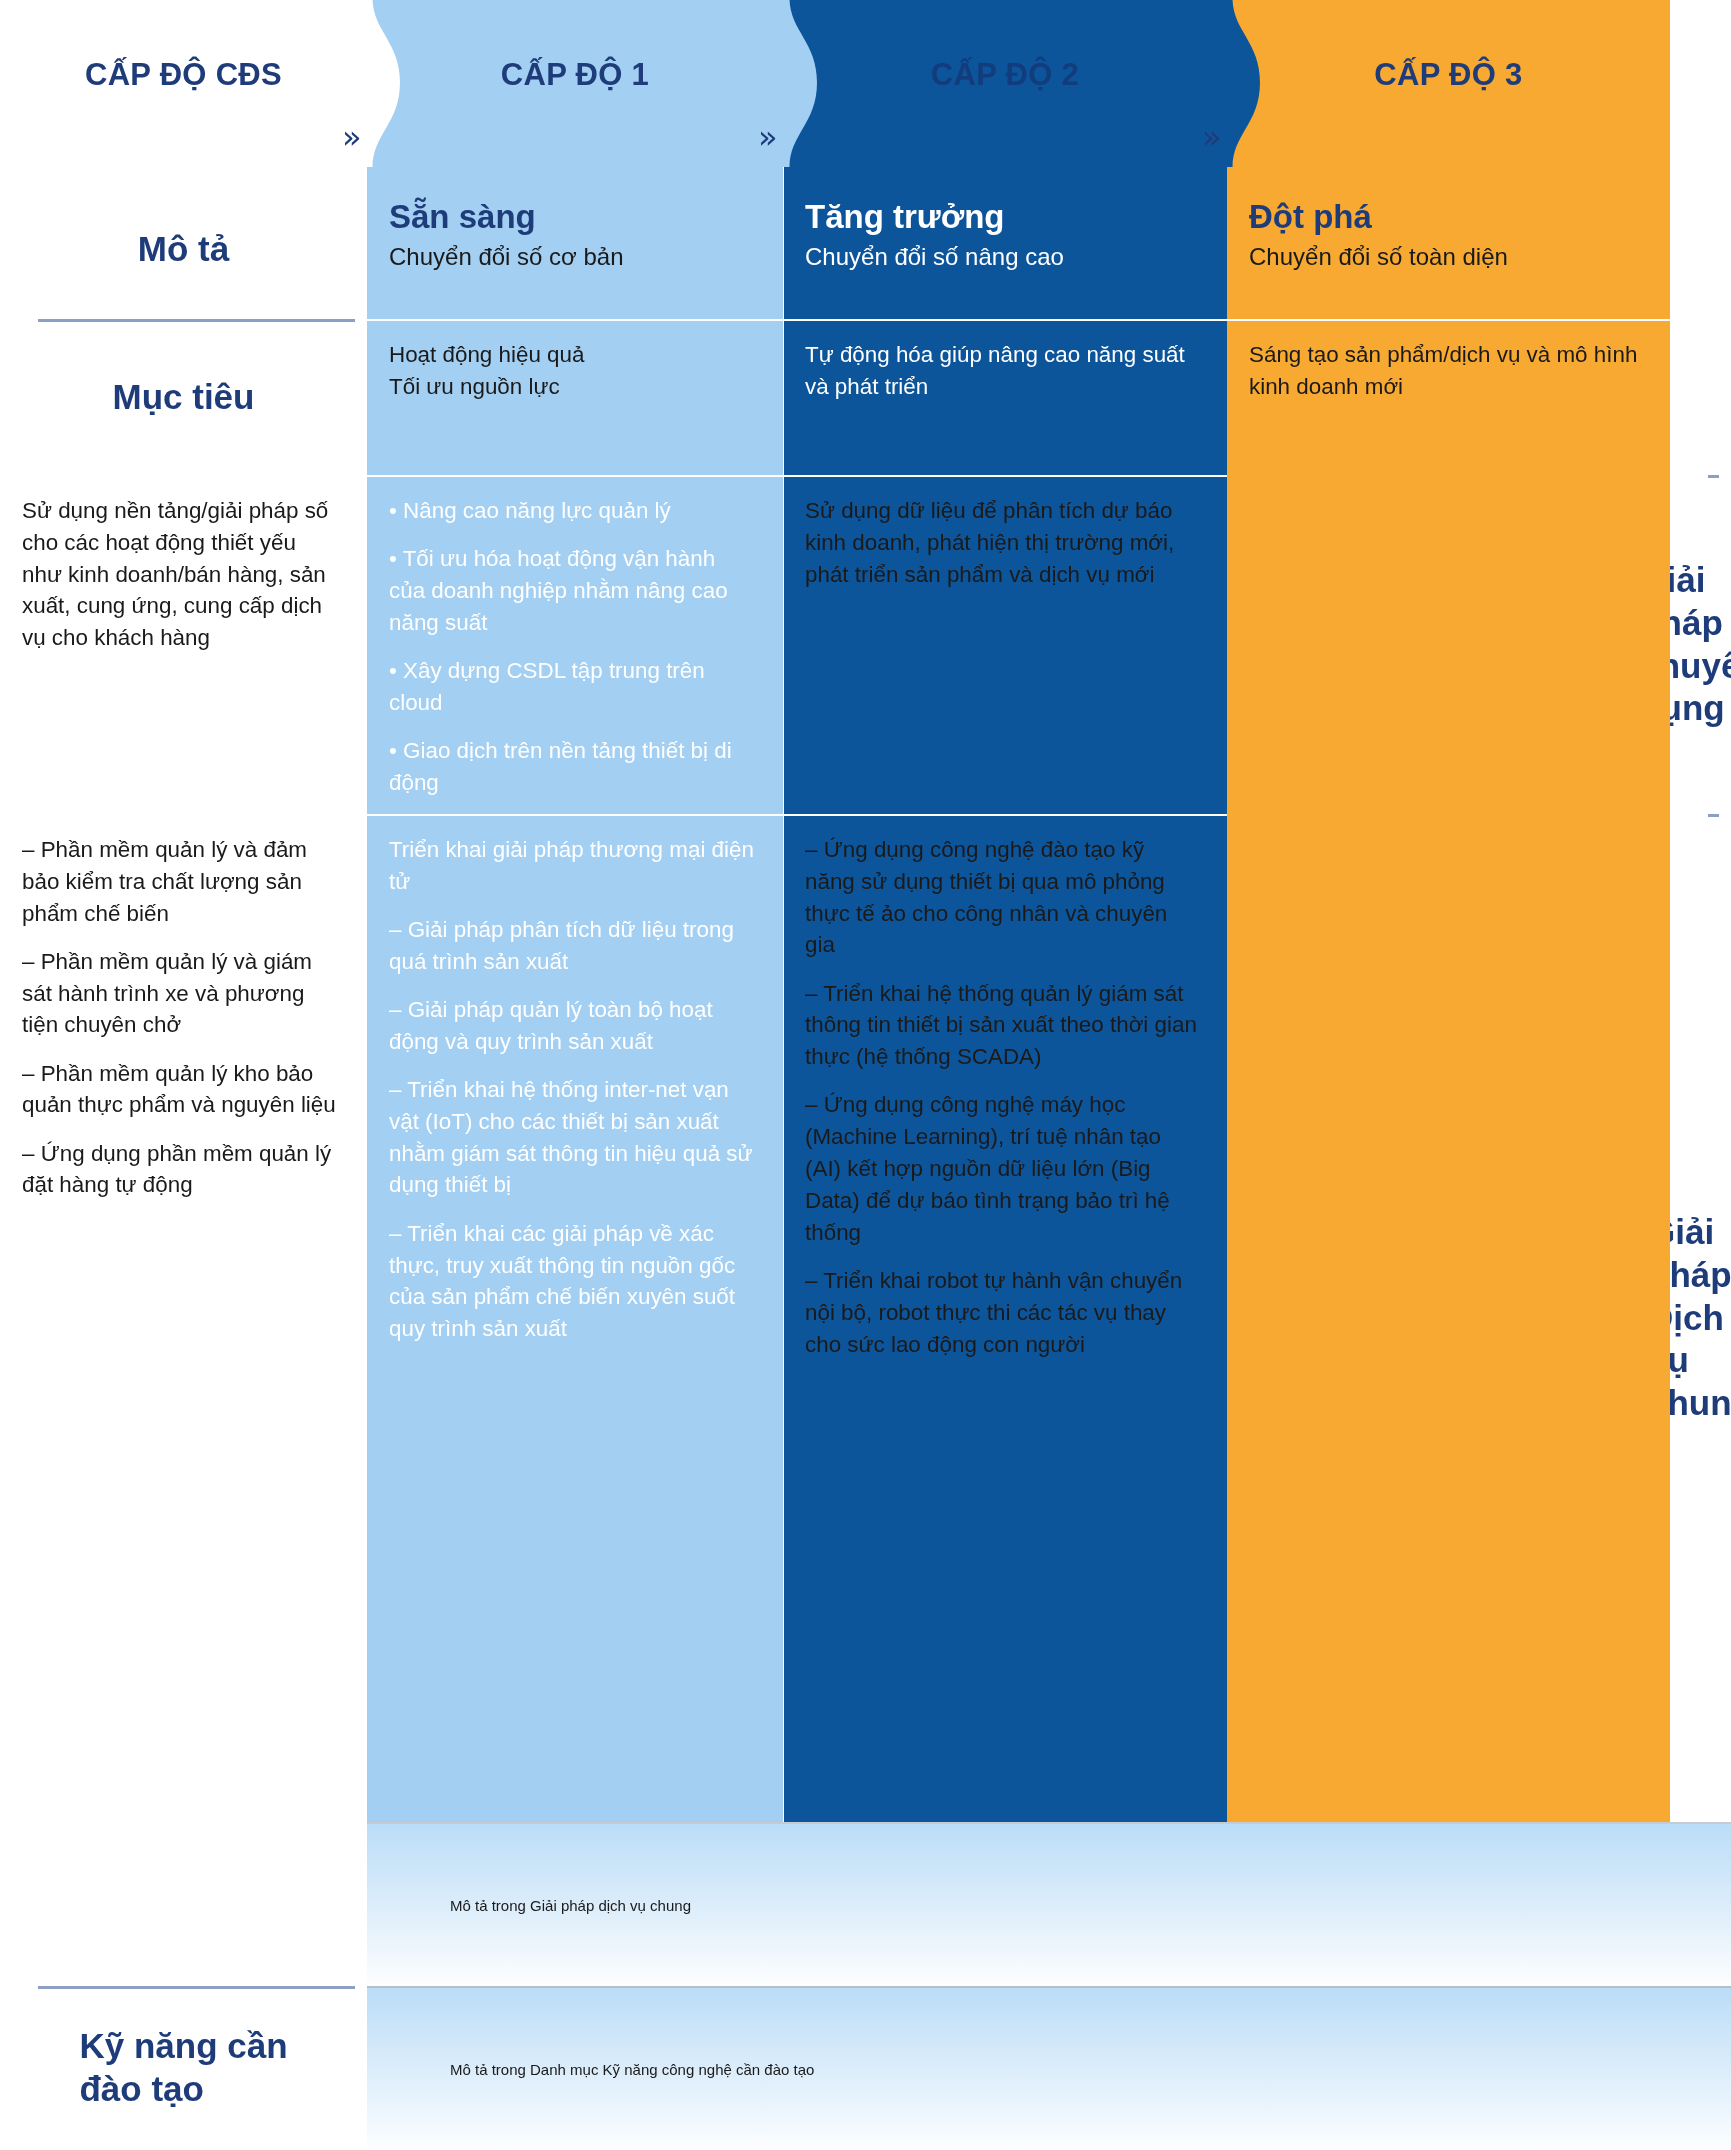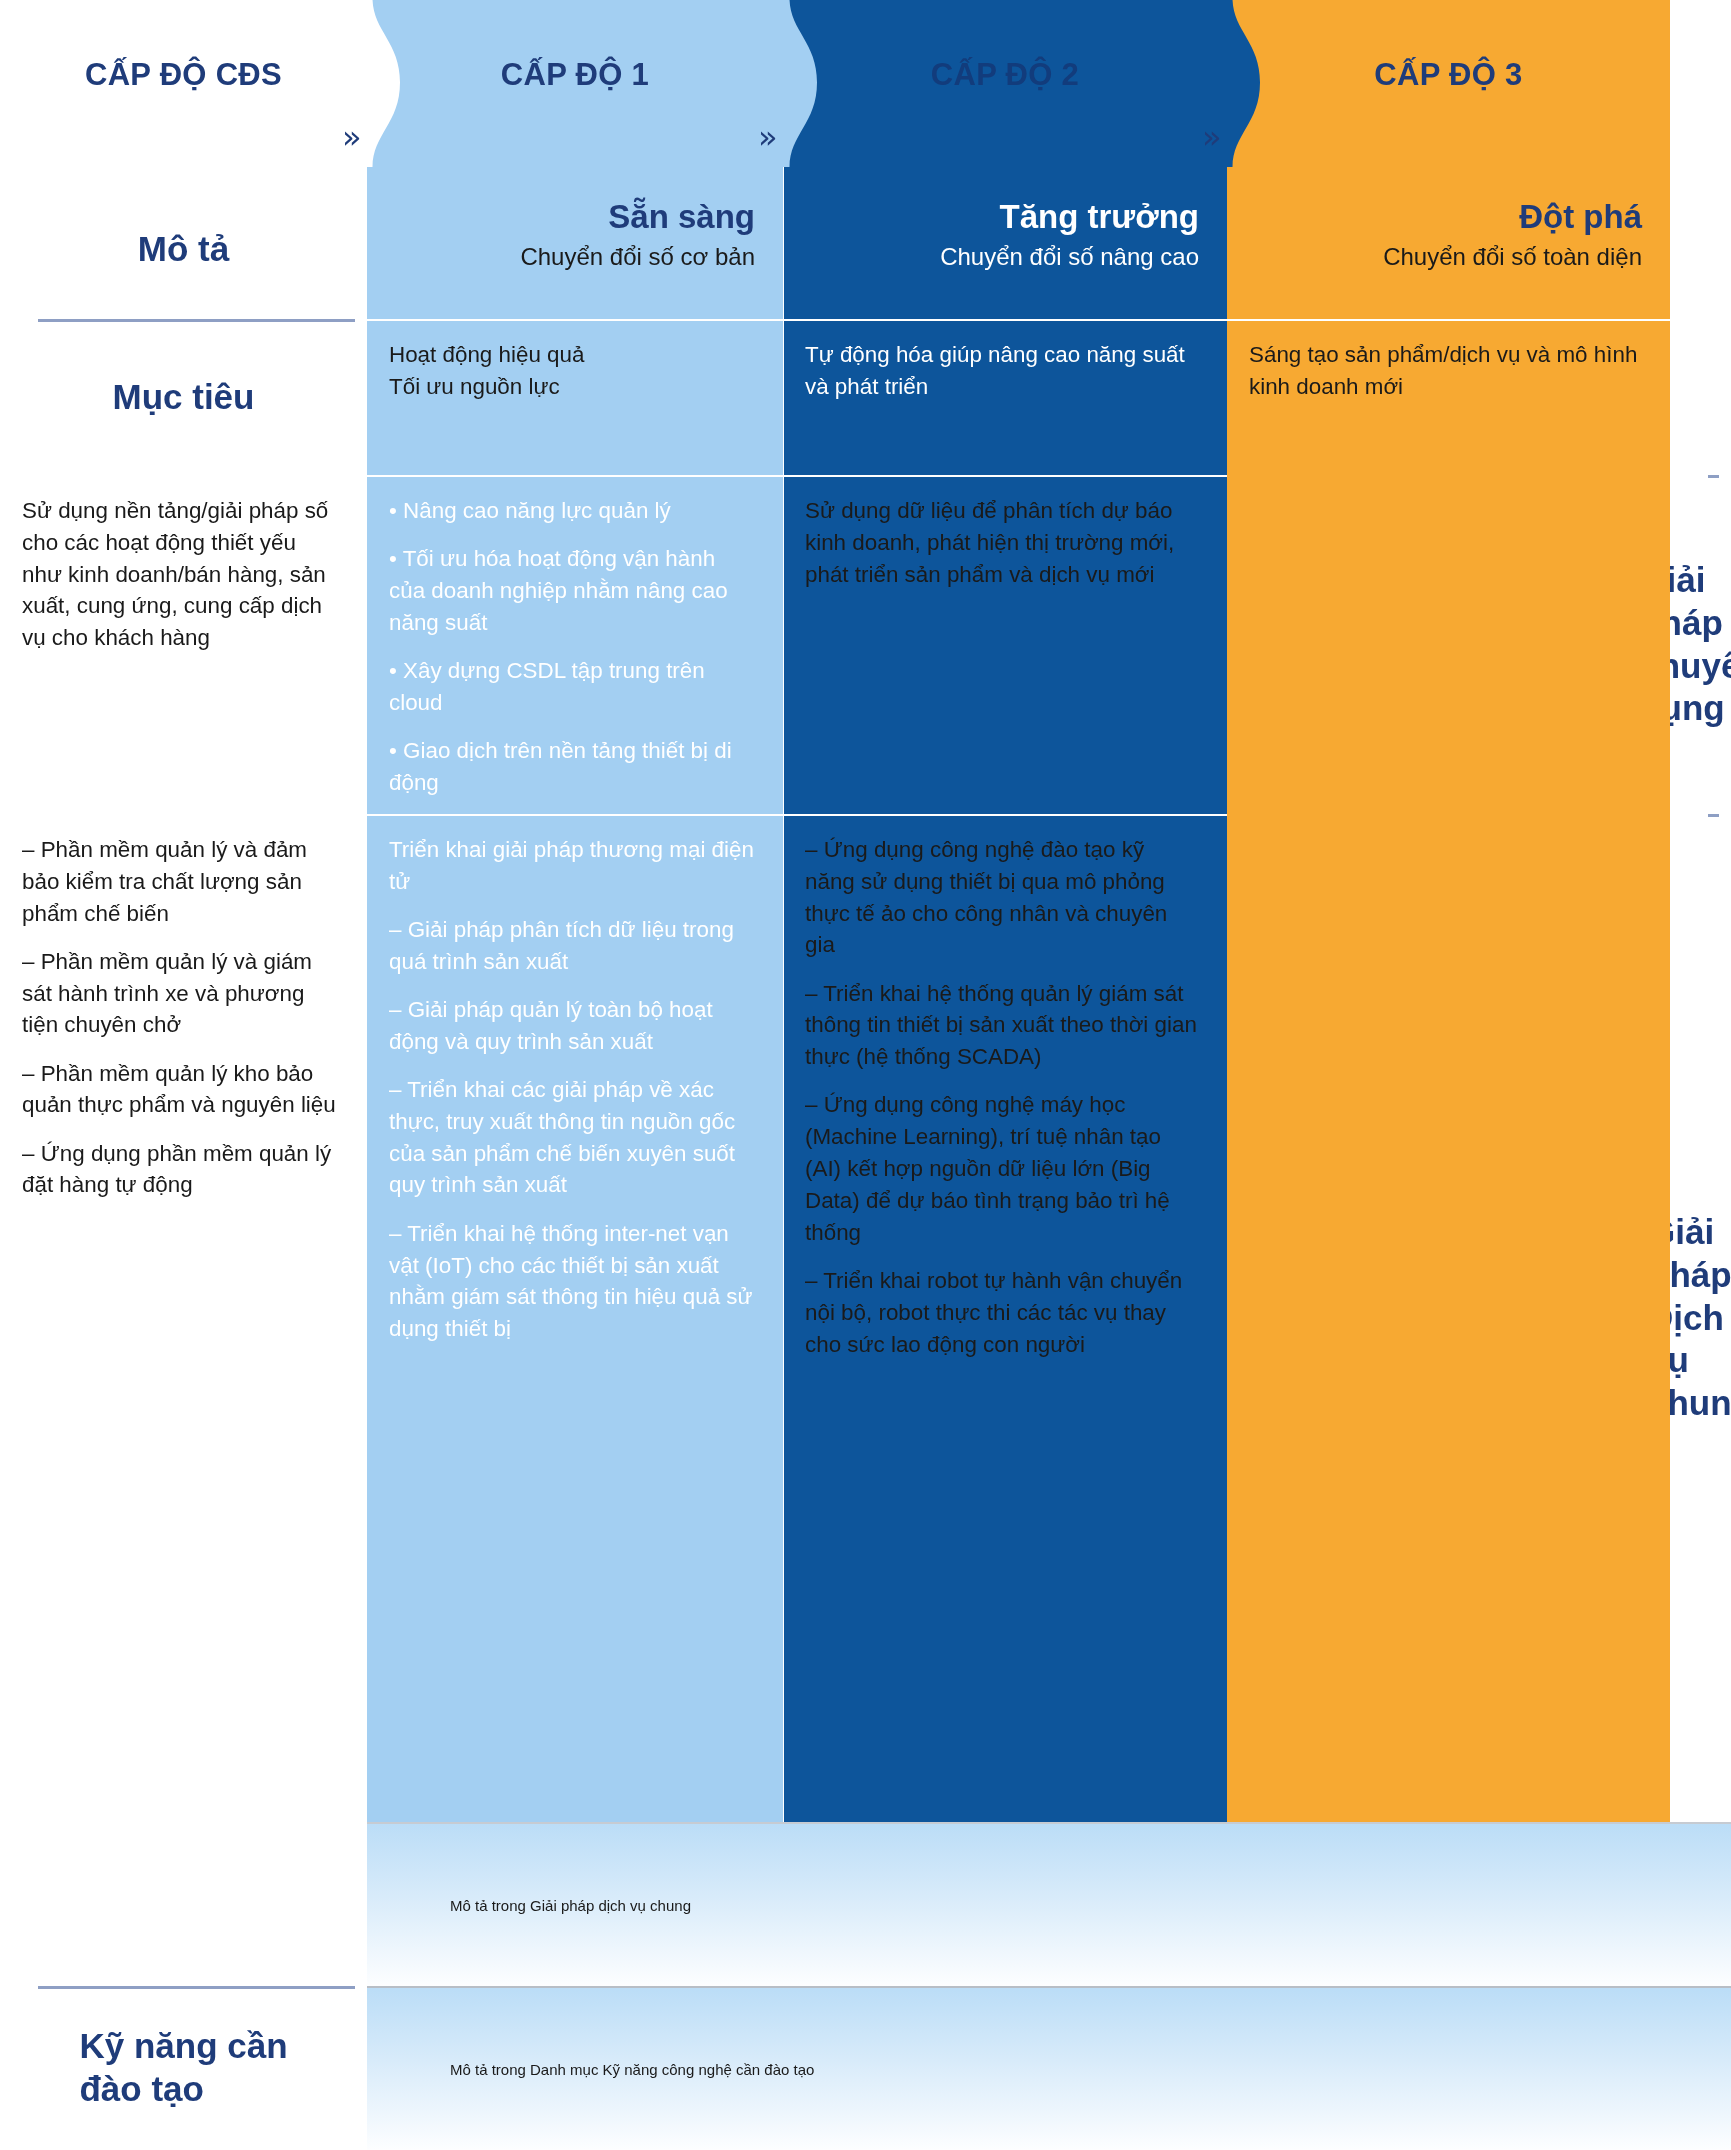--- a/index.html
+++ b/index.html
@@ -51,21 +51,21 @@
 
   
   #grid {
     position: absolute;
     inset: 0;
     display: grid;
     grid-template-columns: 367px 416px 444px 443px 61px;
     grid-template-rows: 180px 139px 156px 339px 1008px 164px 164px;
   }
 
-  .cell { position: relative; overflow: hidden; align-items: flex-end; }
+  .cell { position: relative; overflow: hidden; }
 
   
   .hdr {
     display: flex;
     align-items: flex-start;
     justify-content: center;
     padding-top: 57px;
     font-weight: bold;
     font-size: 31px;
     letter-spacing: 0.3px;
@@ -236,22 +236,22 @@
     <div class="cell data ink-dark">
       <p>– Phần mềm quản lý và đảm bảo kiểm tra chất lượng sản phẩm chế biến</p>
       <p>– Phần mềm quản lý và giám sát hành trình xe và phương tiện chuyên chở</p>
       <p>– Phần mềm quản lý kho bảo quản thực phẩm và nguyên liệu</p>
       <p>– Ứng dụng phần mềm quản lý đặt hàng tự động</p>
     </div>
     <div class="cell data ink-white">
       <p>Triển khai giải pháp thương mại điện tử</p>
       <p>– Giải pháp phân tích dữ liệu trong quá trình sản xuất</p>
       <p>– Giải pháp quản lý toàn bộ hoạt động và quy trình sản xuất</p>
+      <p>– Triển khai hệ thống inter-net vạn vật (IoT) cho các thiết bị sản xuất nhằm giám sát thông tin hiệu quả sử dụng thiết bị</p>
       <p>– Triển khai các giải pháp về xác thực, truy xuất thông tin nguồn gốc của sản phẩm chế biến xuyên suốt quy trình sản xuất</p>
-      <p>– Triển khai hệ thống inter-net vạn vật (IoT) cho các thiết bị sản xuất nhằm giám sát thông tin hiệu quả sử dụng thiết bị</p>
     </div>
     <div class="cell data ink-dark">
       <p>– Ứng dụng công nghệ đào tạo kỹ năng sử dụng thiết bị qua mô phỏng thực tế ảo cho công nhân và chuyên gia</p>
       <p>– Triển khai hệ thống quản lý giám sát thông tin thiết bị sản xuất theo thời gian thực (hệ thống SCADA)</p>
       <p>– Ứng dụng công nghệ máy học (Machine Learning), trí tuệ nhân tạo (AI) kết hợp nguồn dữ liệu lớn (Big Data) để dự báo tình trạng bảo trì hệ thống</p>
       <p>– Triển khai robot tự hành vận chuyển nội bộ, robot thực thi các tác vụ thay cho sức lao động con người</p>
     </div>
     <div class="cell spacer"></div>
 
     <div class="cell lbl">

